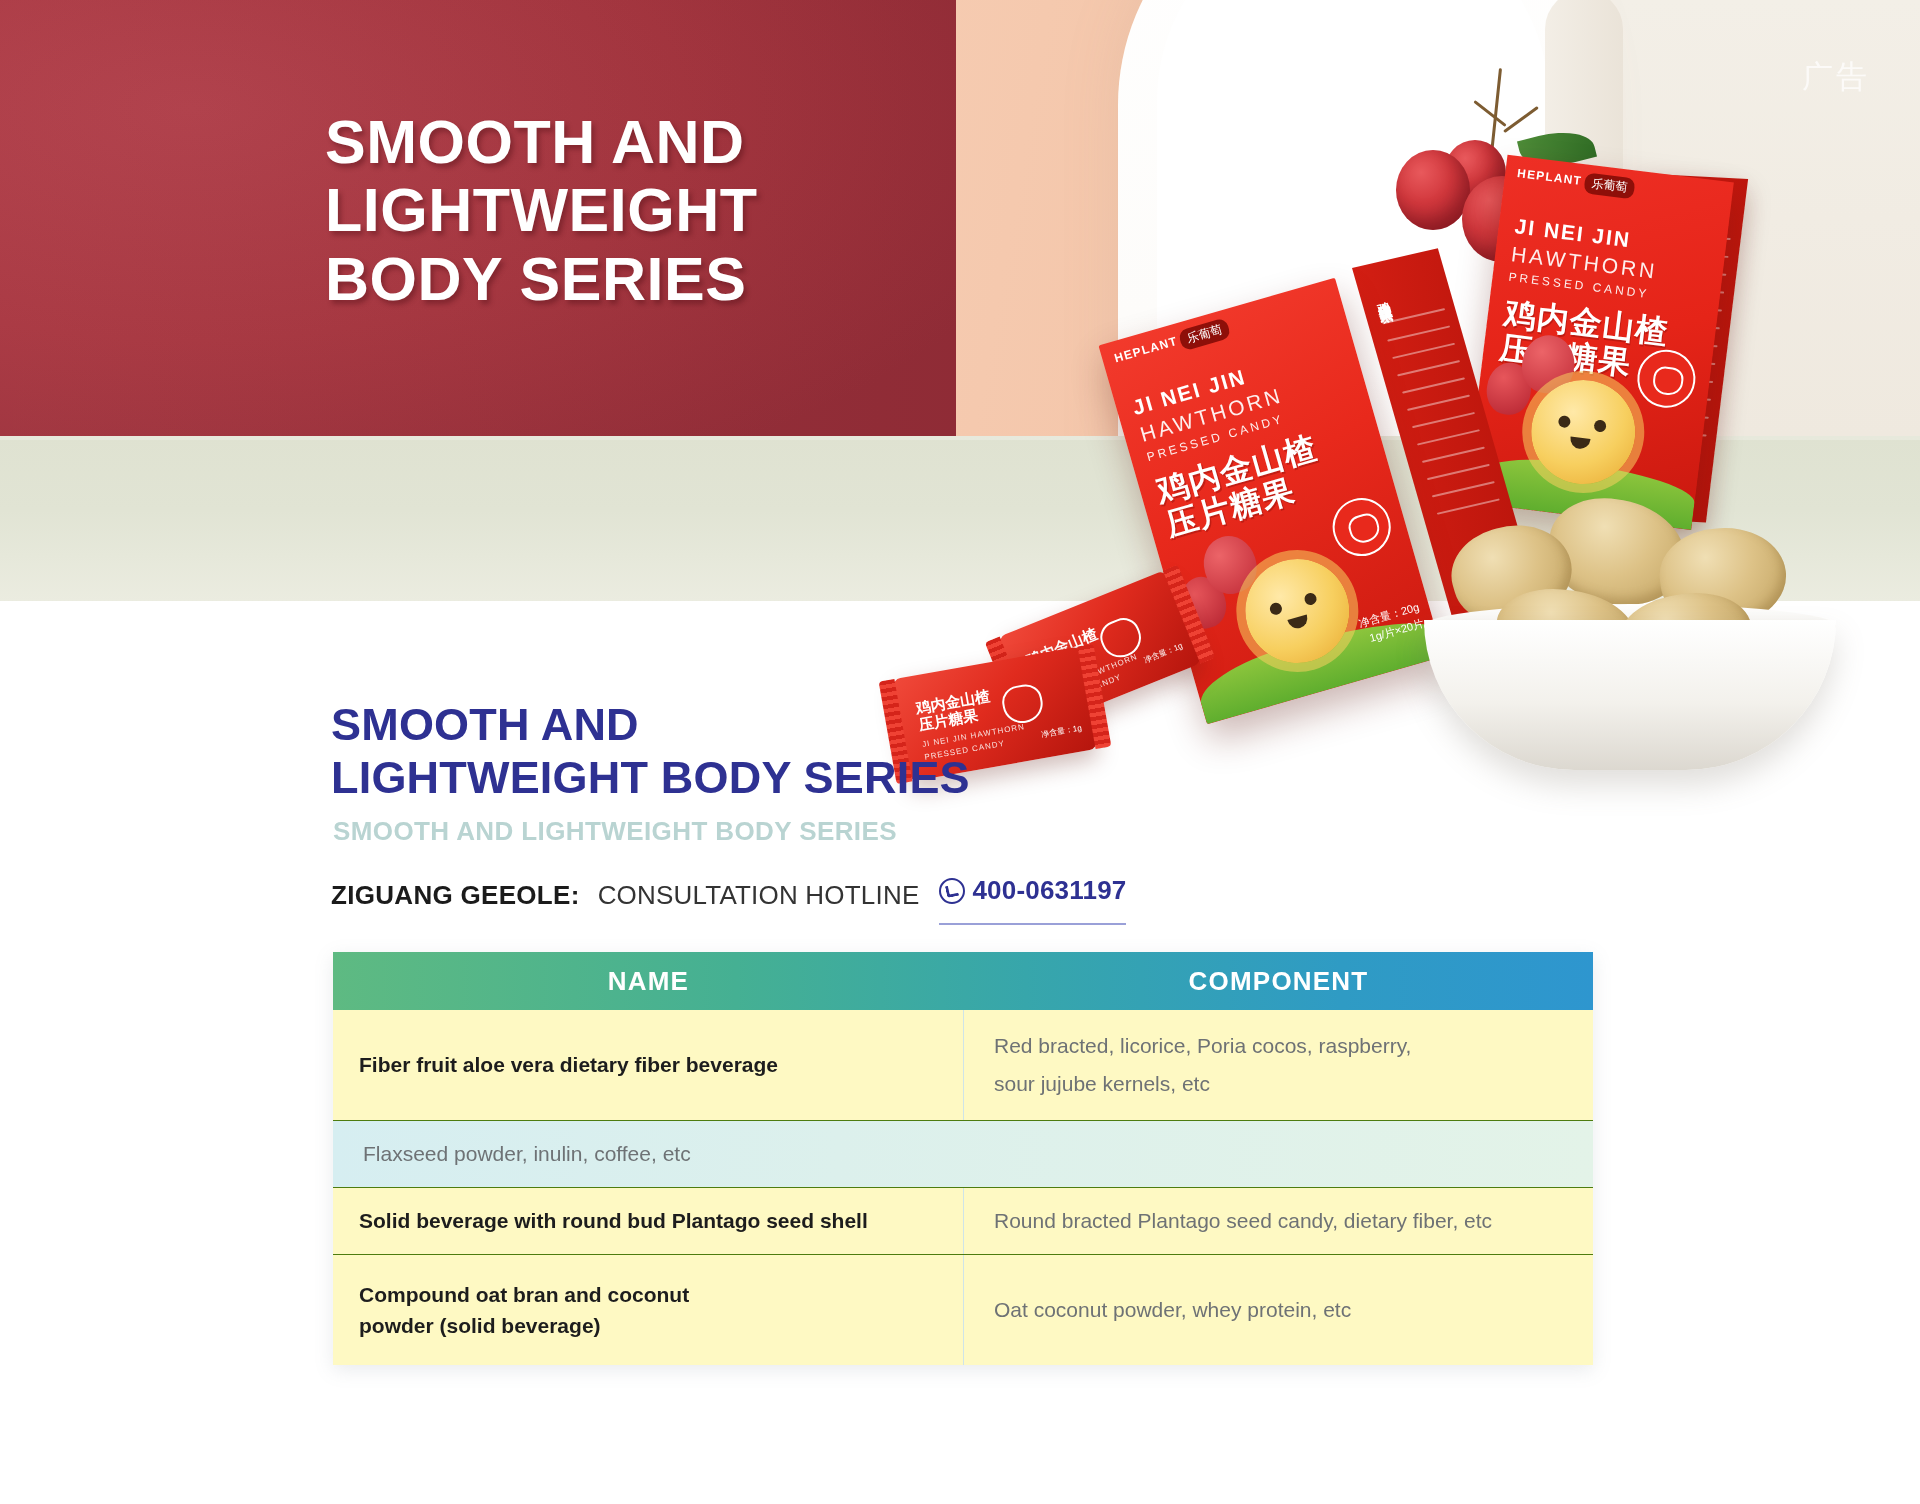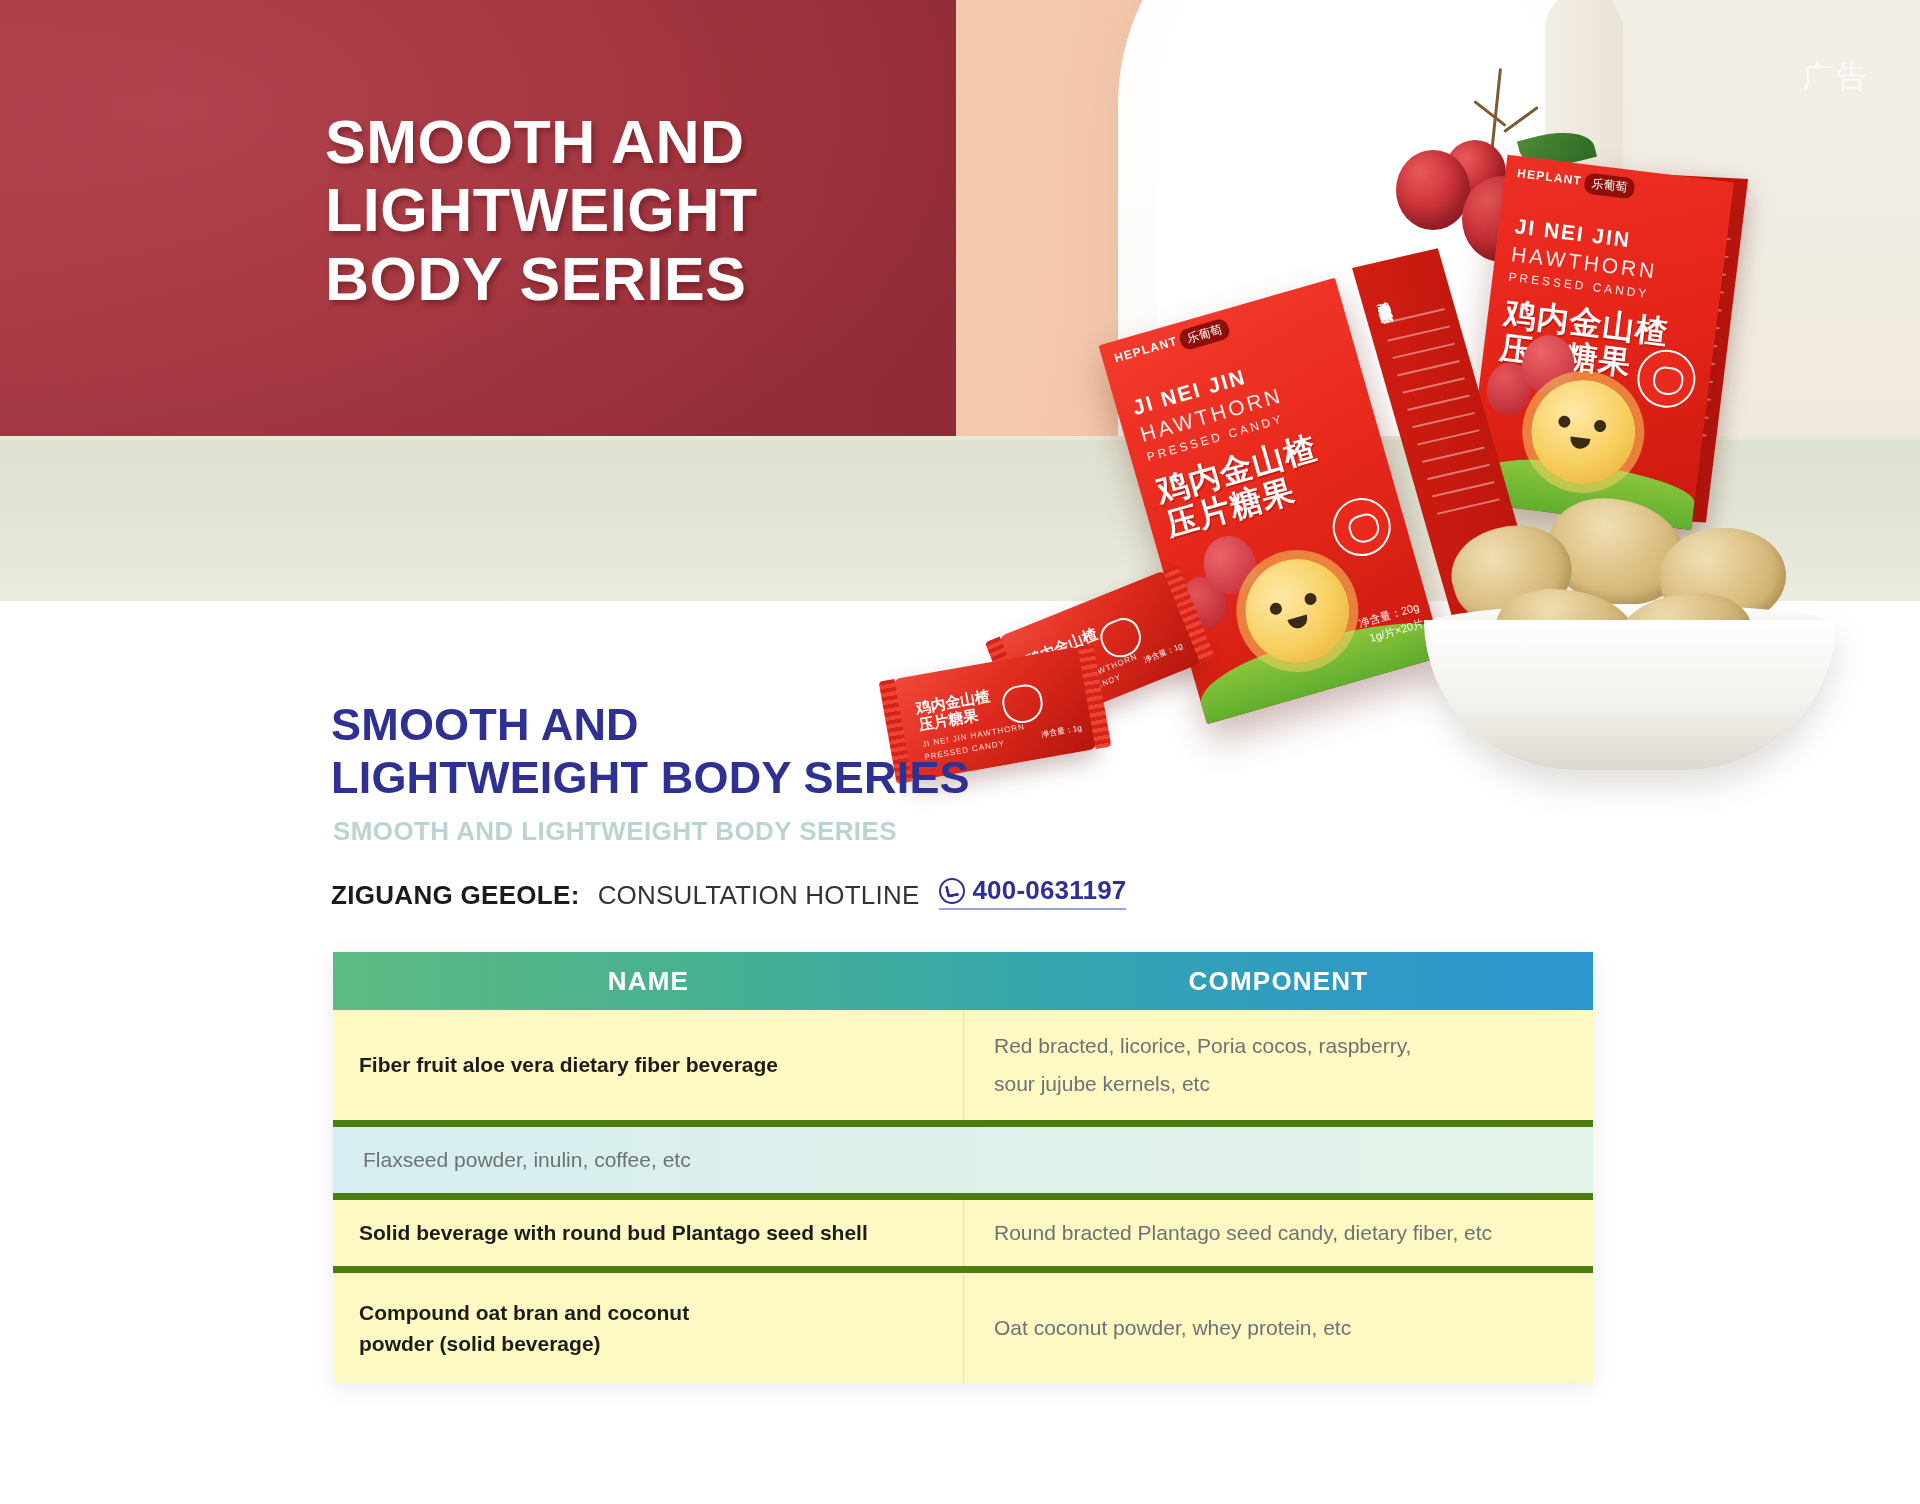--- a/index.html
+++ b/index.html
@@ -185,37 +185,37 @@
     font-size:45px;line-height:1.17;font-weight:bold;color:#2e3192;
     letter-spacing:.2px;white-space:pre-line;
   }
   .info-sub{
     position:absolute;left:333px;top:215px;
     font-size:26px;font-weight:bold;color:#b9d4d2;letter-spacing:.4px;
   }
   .hotline-row{position:absolute;left:331px;top:274px;display:flex;align-items:baseline;}
   .hotline-brand{font-size:26px;font-weight:bold;color:#1b1b1b;letter-spacing:.3px;}
   .hotline-label{font-size:26px;color:#333;margin-left:18px;letter-spacing:.2px;}
-  .hotline-num-wrap{margin-left:20px;display:flex;align-items:center;border-bottom:2px solid #9aa0d8;padding-bottom:2px;}
+  .hotline-num-wrap{margin-left:20px;display:flex;align-items:center;border-bottom:2px solid #9aa0d8;padding-bottom:17px;}
   .phone-icon{width:22px;height:22px;border:2px solid #2e3192;border-radius:50%;margin-right:7px;position:relative;flex:none;}
   .phone-icon:after{content:"";position:absolute;left:5px;top:5px;width:9px;height:9px;border-left:3px solid #2e3192;border-bottom:3px solid #2e3192;border-radius:0 0 0 4px;transform:rotate(-12deg);}
   .hotline-num{font-size:26px;font-weight:bold;color:#2e3192;letter-spacing:.2px;}
 
   
   .tbl{
     position:absolute;left:333px;top:952px;width:1260px;
     background:#fef9c3;box-shadow:0 5px 18px rgba(120,130,140,.16);
   }
   .tbl-head{display:flex;height:58px;
     background:linear-gradient(90deg,#5eba82 0%,#45b093 32%,#37a6ab 55%,#2f9bc4 80%,#2e96cf 100%);}
   .tbl-head > div{display:flex;align-items:center;justify-content:center;
     color:#fff;font-size:26px;font-weight:bold;letter-spacing:1.2px;}
   .col-name{width:631px;flex:none;}
   .col-comp{flex:1;}
-  .tbl-row{display:flex;border-bottom:7px solid #4d7c0f;}
+  .tbl-row{display:flex;border-bottom:1px solid #4d7c0f;}
   .tbl-row:last-child{border-bottom:none;}
   .tbl-row.alt{background:linear-gradient(90deg,#d6eef1 0%,#dcf0ec 40%,#e3f3e8 100%);}
   .cell-name{
     width:631px;flex:none;box-sizing:border-box;
     padding:0 26px;display:flex;align-items:center;
     font-size:21px;font-weight:bold;color:#1d1d1d;line-height:1.5;
     border-right:1px solid #cfe4e8;white-space:pre-line;
   }
   .cell-comp{
     flex:1;box-sizing:border-box;padding:0 30px;

